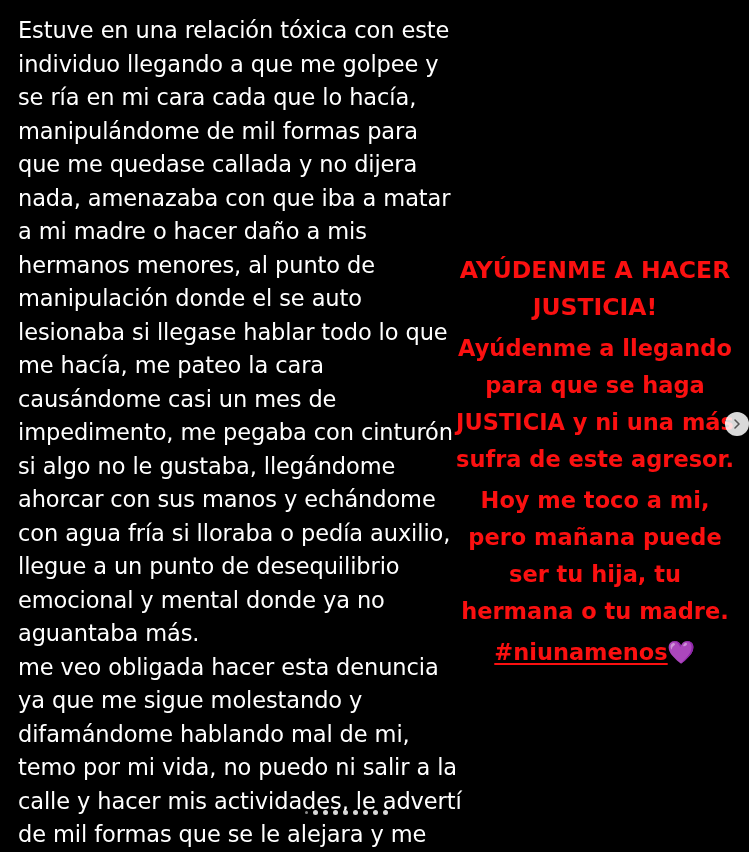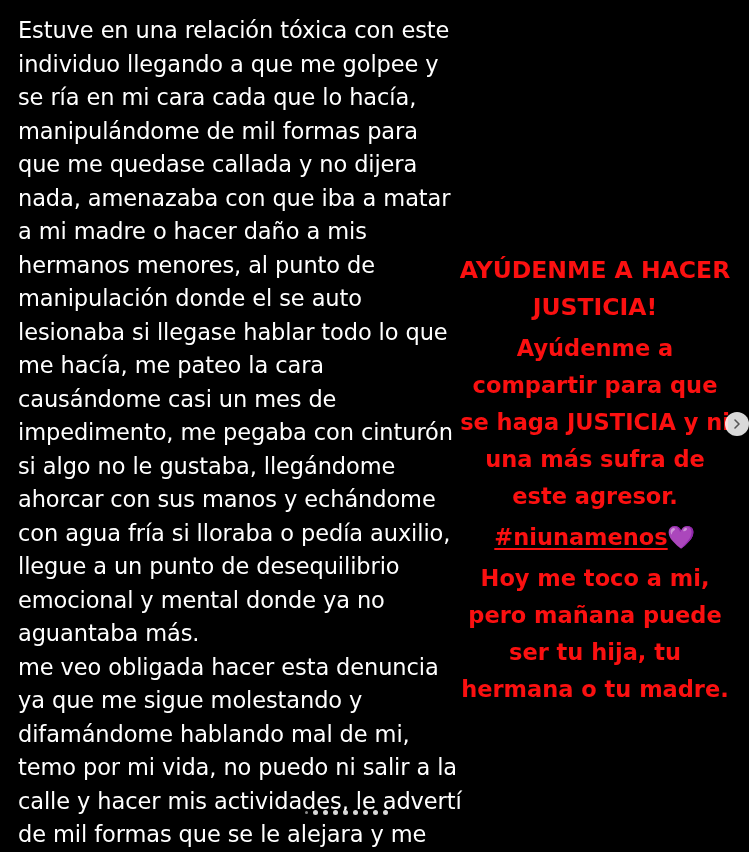--- a/index.html
+++ b/index.html
@@ -106,23 +106,23 @@
 
 <div class="story">
 
   <div class="left-col">
     <p class="para-1">Estuve en una relación tóxica con este individuo llegando a que me golpee y se ría en mi cara cada que lo hacía, manipulándome de mil formas para que me quedase callada y no dijera nada, amenazaba con que iba a matar a mi madre o hacer daño a mis hermanos menores, al punto de manipulación donde el se auto lesionaba si llegase hablar todo lo que me hacía, me pateo la cara causándome casi un mes de impedimento, me pegaba con cinturón si algo no le gustaba, llegándome ahorcar con sus manos y echándome con agua fría si lloraba o pedía auxilio, llegue a un punto de desequilibrio emocional y mental donde ya no aguantaba más.</p>
     <p class="para-2">me veo obligada hacer esta denuncia ya que me sigue molestando y difamándome hablando mal de mi, temo por mi vida, no puedo ni salir a la calle y hacer mis actividades, le advertí de mil formas que se le alejara y me dejara en paz.</p>
   </div>
 
   <div class="right-col">
     <p class="headline">AYÚDENME A HACER JUSTICIA!</p>
-    <p>Ayúdenme a compartir para que se haga JUSTICIA y ni una más sufra de este agresor.</p>
+    <p>Ayúdenme a llegando para que se haga JUSTICIA y ni una más sufra de este agresor.</p>
+    <p>Hoy me toco a mi, pero mañana puede ser tu hija, tu hermana o tu madre.</p>
     <p><span class="hashtag">#niunamenos</span><span class="heart">💜</span></p>
-    <p>Hoy me toco a mi, pero mañana puede ser tu hija, tu hermana o tu madre.</p>
   </div>
 
   <div class="dots">
     <span class="small"></span>
     <span></span>
     <span></span>
     <span></span>
     <span></span>
     <span></span>
     <span></span>

